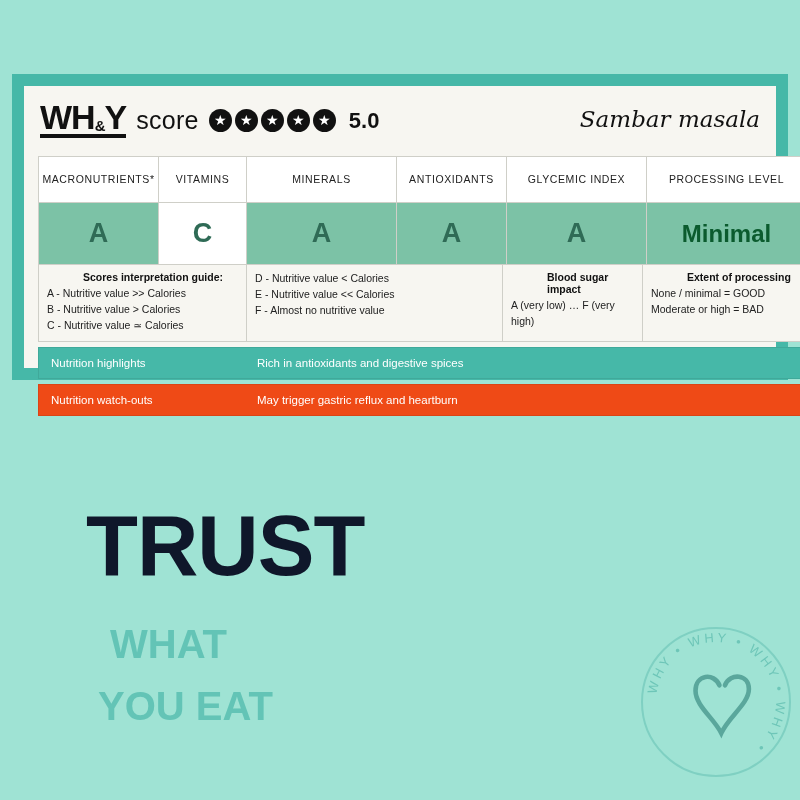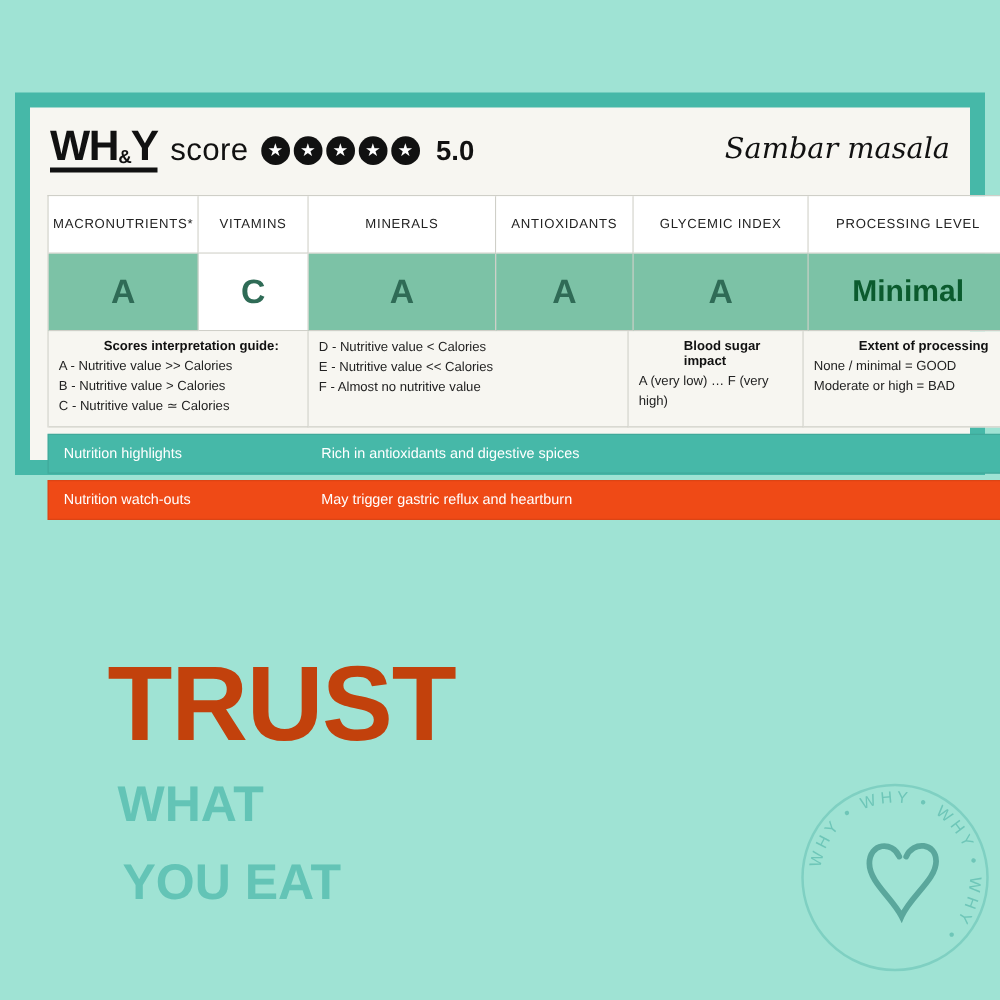--- a/index.html
+++ b/index.html
@@ -228,30 +228,30 @@
     position: absolute;
     left: 0;
     top: 432px;
     width: 800px;
     height: 368px;
     background: #9fe3d4;
   }
   .trust {
     position: absolute;
     left: 86px;
-    top: 94px;
+    top: 76px;
     font-size: 85px;
     font-weight: bold;
-    color: #c2410c;
+    color: #0f172a;
     letter-spacing: -1px;
     line-height: 0.9;
   }
   .what {
     position: absolute;
-    left: 94px;
+    left: 110px;
     top: 190px;
     font-size: 40px;
     font-weight: bold;
     color: #63c4b6;
     letter-spacing: 0px;
   }
   .youeat {
     position: absolute;
     left: 98px;
     top: 252px;

